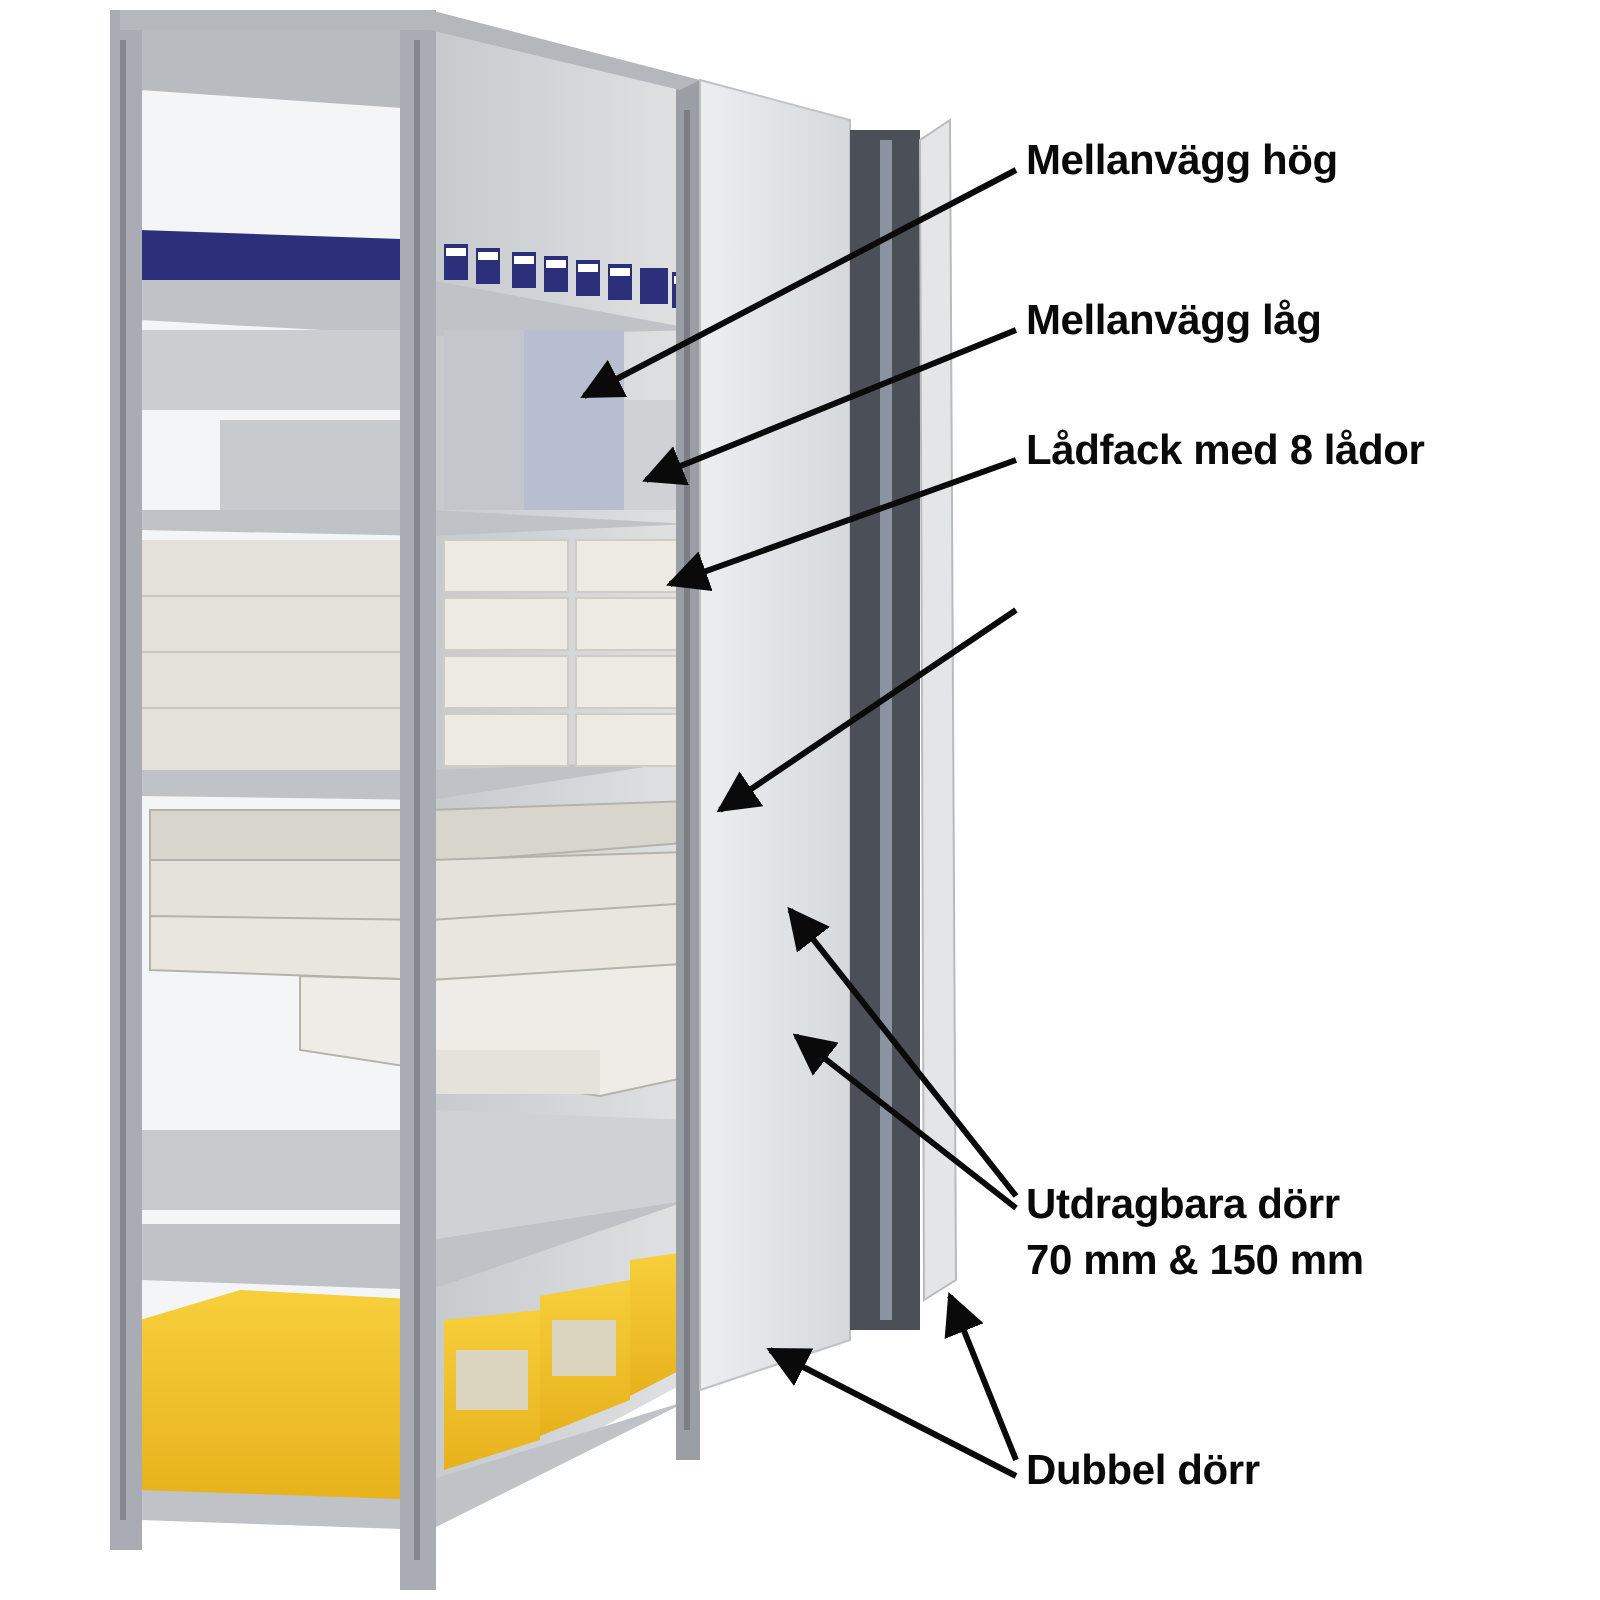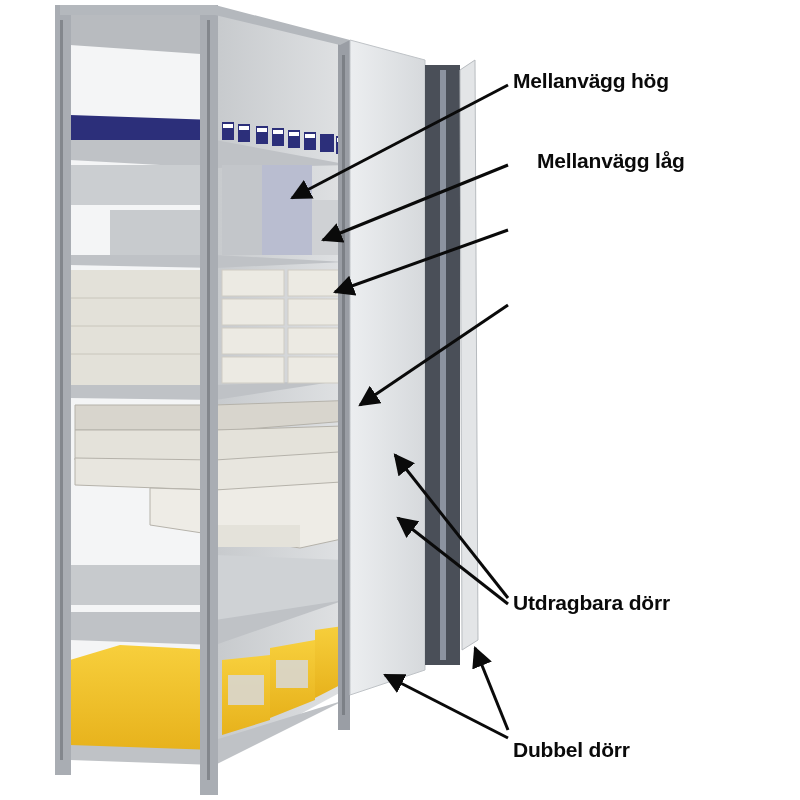--- a/index.html
+++ b/index.html
@@ -140,16 +140,18 @@
       <line x1="508" y1="230" x2="335" y2="292" marker-end="url(#arrowhead)"></line>
       <line x1="508" y1="305" x2="360" y2="405" marker-end="url(#arrowhead)"></line>
       <line x1="508" y1="598" x2="395" y2="455" marker-end="url(#arrowhead)"></line>
       <line x1="508" y1="604" x2="398" y2="518" marker-end="url(#arrowhead)"></line>
       <line x1="508" y1="738" x2="385" y2="675" marker-end="url(#arrowhead)"></line>
       <line x1="508" y1="730" x2="475" y2="648" marker-end="url(#arrowhead)"></line>
     </g>
   </svg>
 
   <div class="label" style="left:513px; top:68px;">Mellanvägg hög</div>
-  <div class="label" style="left:513px; top:148px;margin-left:24px;">Mellanvägg låg</div>
+  <div class="label" style="left:513px; top:148px;">Mellanvägg låg</div>
+  <div class="label" style="left:513px; top:213px;">Lådfack med 8 lådor</div>
   <div class="label" style="left:513px; top:590px;">Utdragbara dörr</div>
-  <div class="label" style="left:513px; top:723px;margin-top:14px;">Dubbel dörr</div>
+  <div class="label" style="left:513px; top:618px;">70 mm &amp; 150 mm</div>
+  <div class="label" style="left:513px; top:723px;">Dubbel dörr</div>
 </div>
 
 </body></html>

